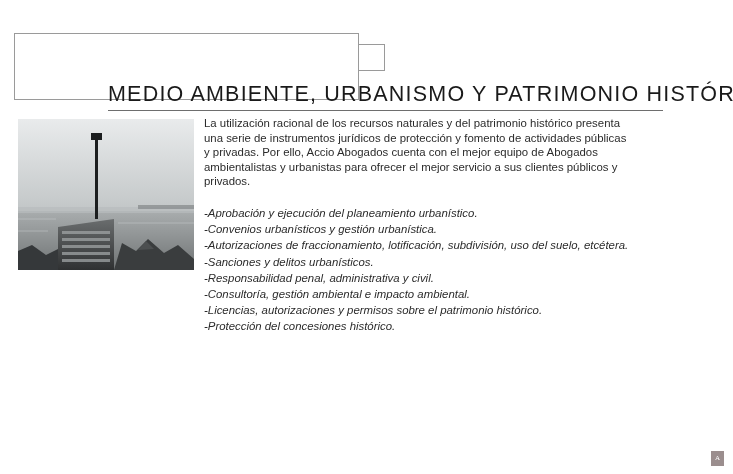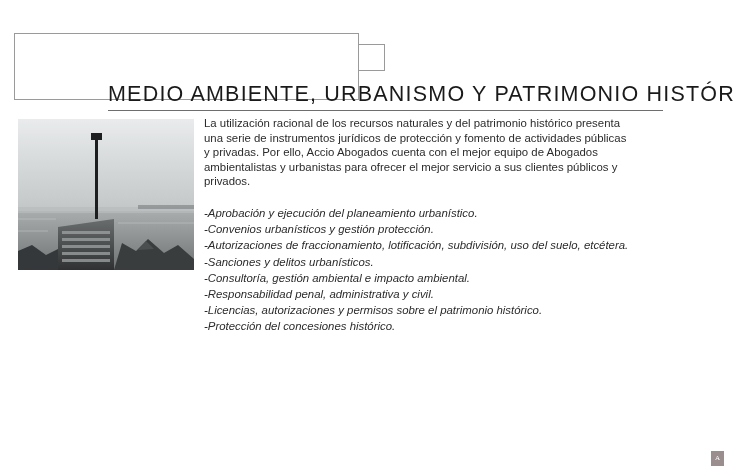--- a/index.html
+++ b/index.html
@@ -176,24 +176,24 @@
         <line x1="100" y1="104" x2="176" y2="104"></line>
         <line x1="0" y1="112" x2="30" y2="112"></line>
       </g>
     </svg>
   </div>
 
   <div class="intro">La utilización racional de los recursos naturales y del patrimonio histórico presenta una serie de instrumentos jurídicos de protección y fomento de actividades públicas y privadas. Por ello, Accio Abogados cuenta con el mejor equipo de Abogados ambientalistas y urbanistas para ofrecer el mejor servicio a sus clientes públicos y privados.</div>
 
   <div class="bullets">
     <div class="line">-Aprobación y ejecución del planeamiento urbanístico.</div>
-    <div class="line">-Convenios urbanísticos y gestión protección.</div>
+    <div class="line">-Convenios urbanísticos y gestión urbanística.</div>
     <div class="line">-Autorizaciones de fraccionamiento, lotificación, subdivisión, uso del suelo, etcétera.</div>
     <div class="line">-Sanciones y delitos urbanísticos.</div>
+    <div class="line">-Responsabilidad penal, administrativa y civil.</div>
     <div class="line">-Consultoría, gestión ambiental e impacto ambiental.</div>
-    <div class="line">-Responsabilidad penal, administrativa y civil.</div>
     <div class="line">-Licencias, autorizaciones y permisos sobre el patrimonio histórico.</div>
     <div class="line">-Protección del concesiones histórico.</div>
   </div>
 
   <div class="corner-logo">A</div>
 
 </div>
 
 </body></html>

